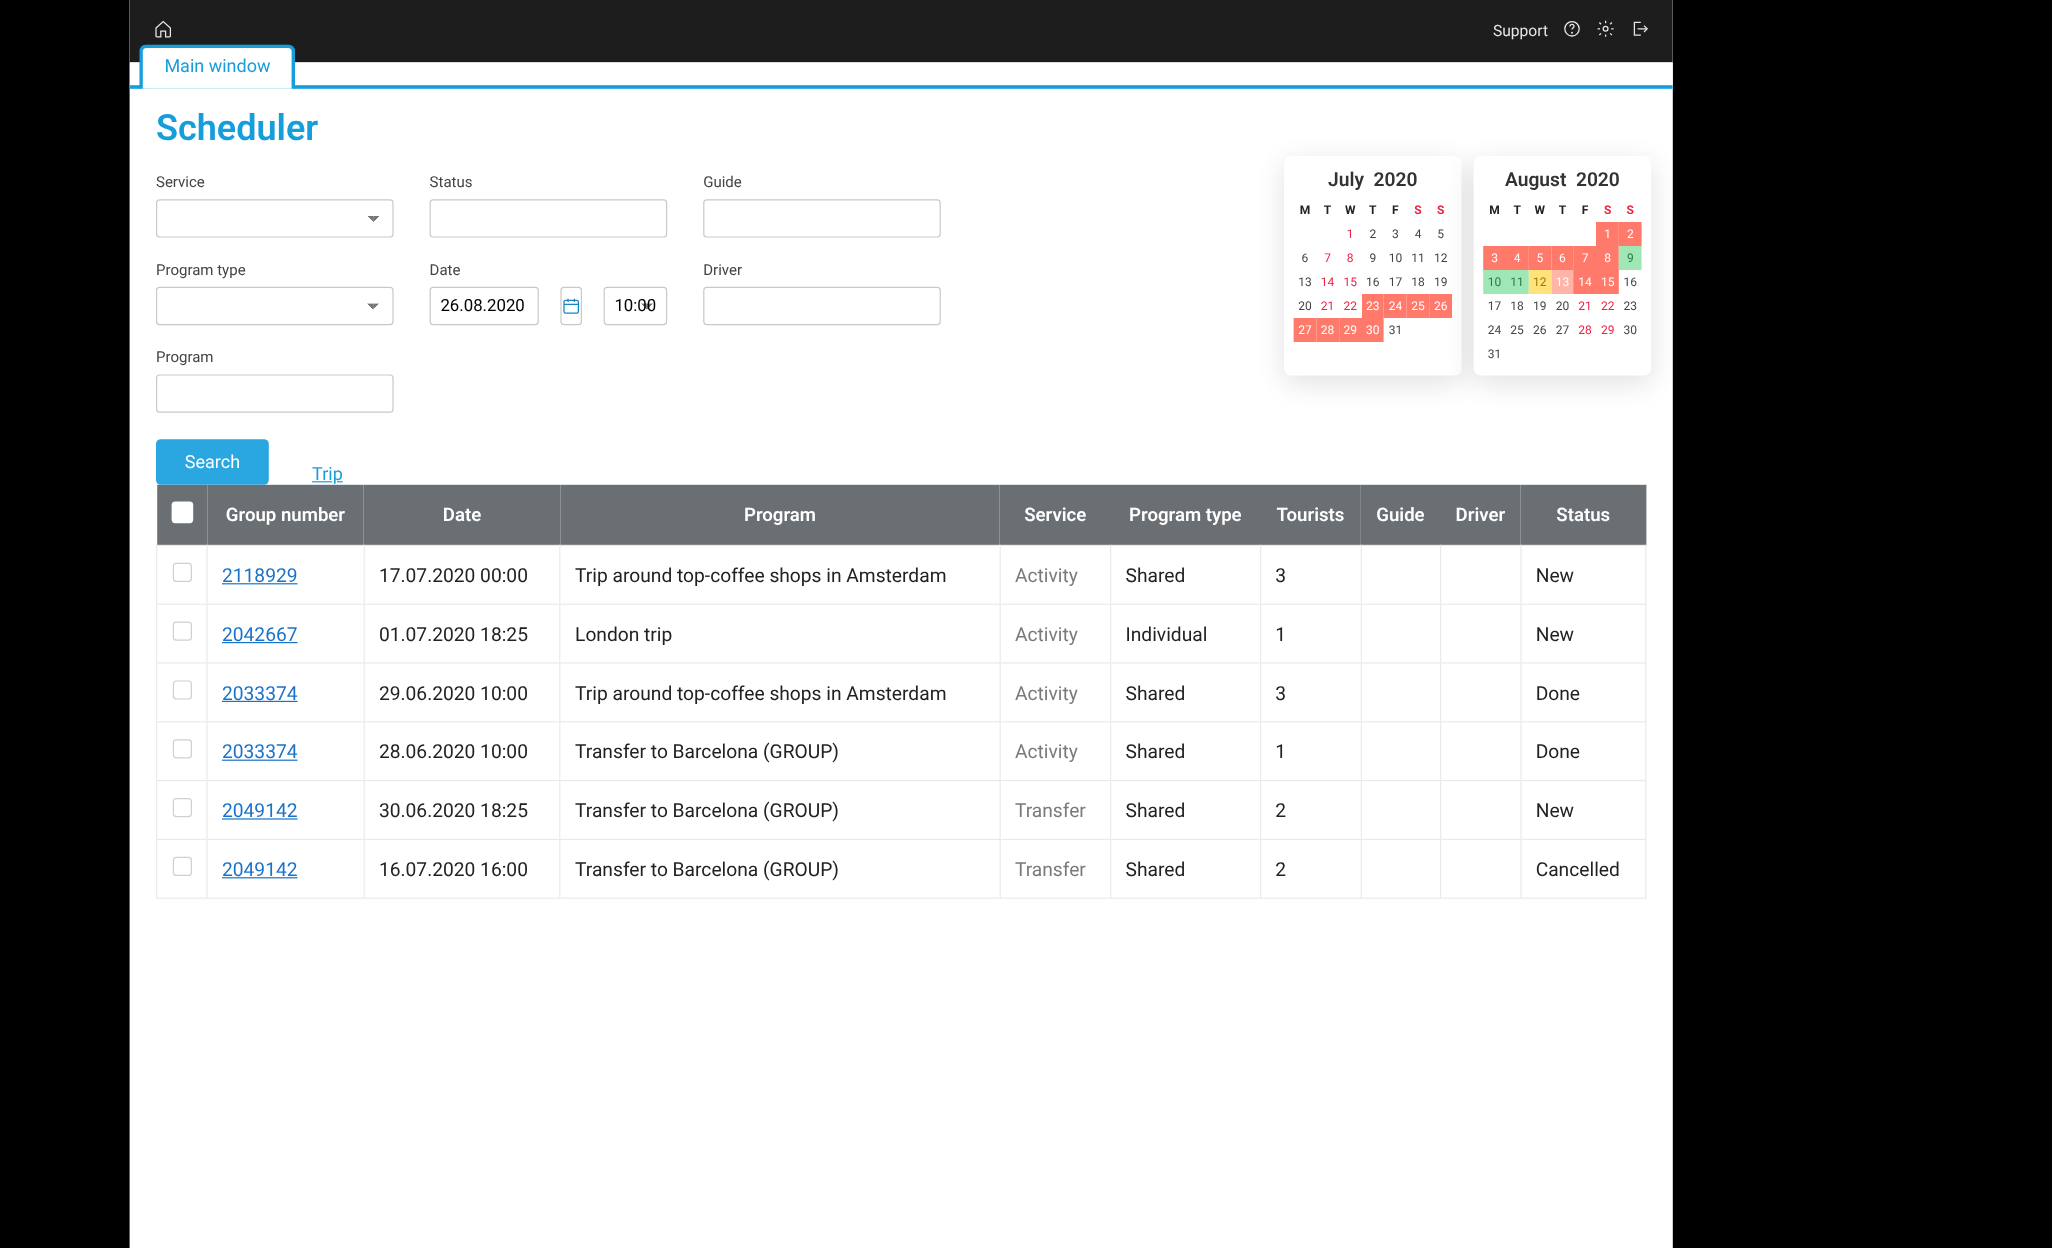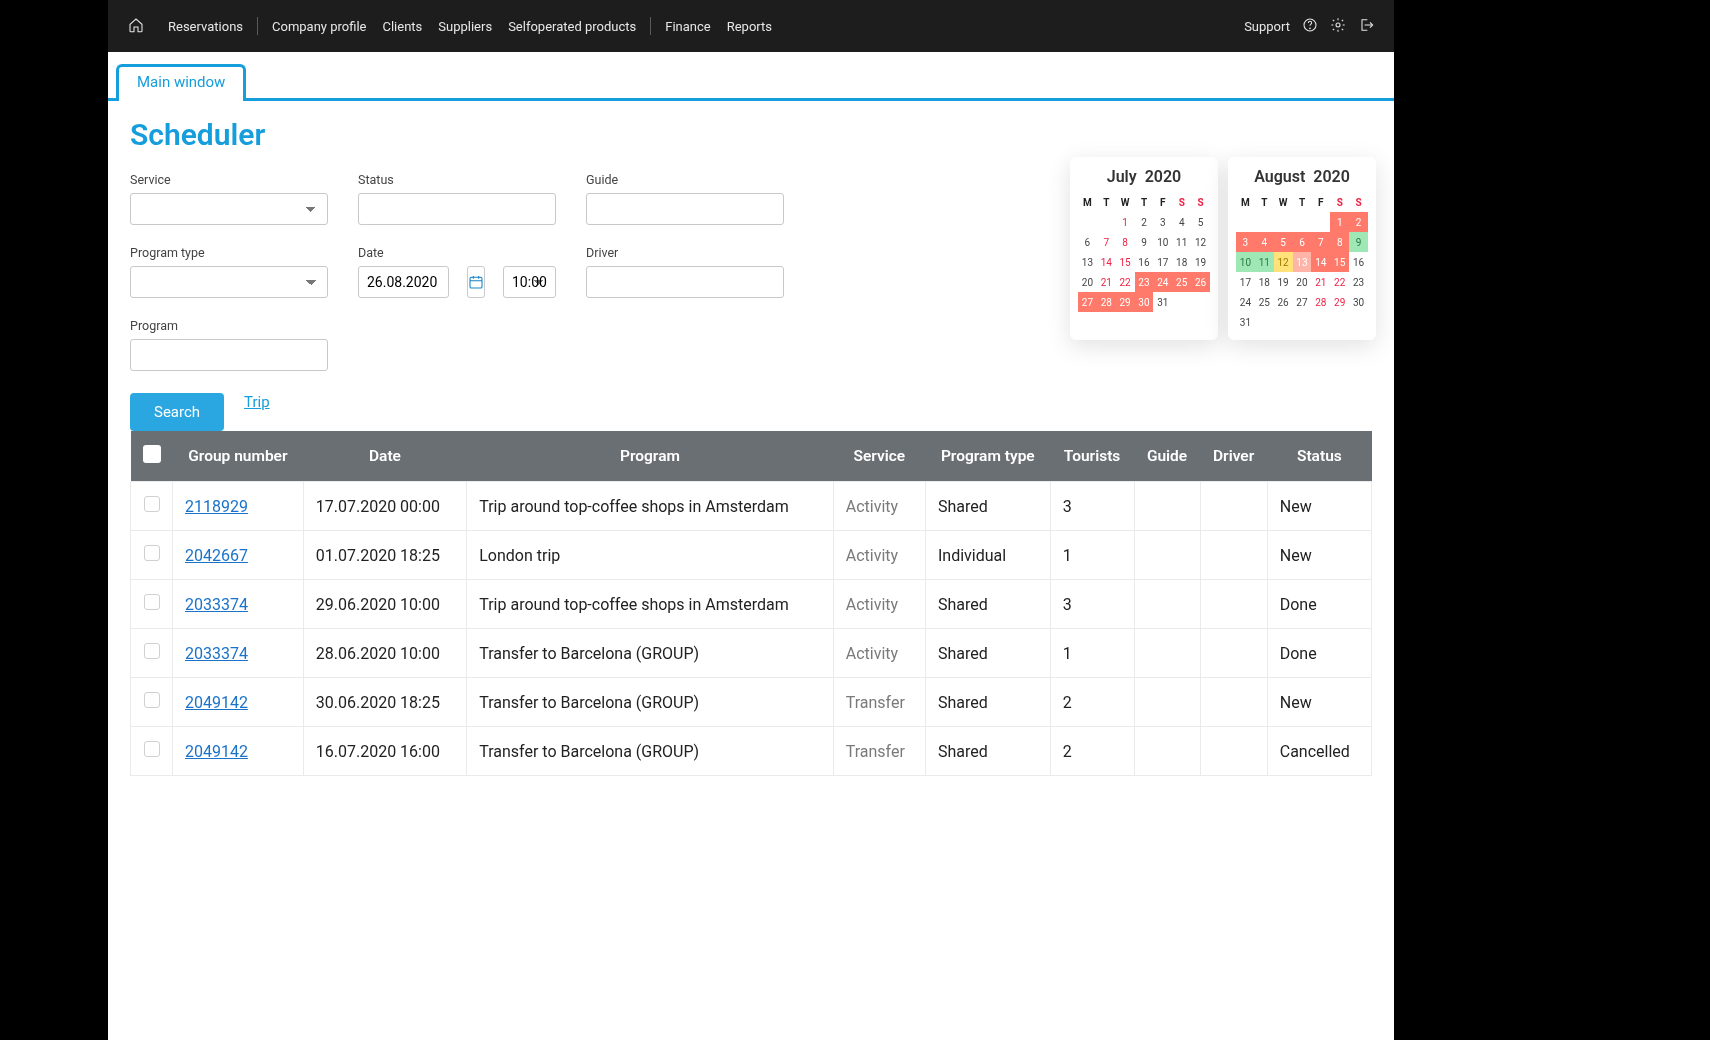--- a/index.html
+++ b/index.html
@@ -12,41 +12,41 @@
 .topbar .home-icon svg{width:16px;height:16px;stroke:#e6e6e6;fill:none;stroke-width:1.6}
 .topbar .nav-links{display:flex;align-items:center;gap:0;margin-left:16px}
 .topbar .nav-links a{color:#e6e6e6;text-decoration:none;padding:0 8px;cursor:pointer}
 .topbar .nav-sep{width:1px;height:18px;background:#5a5a5a;margin:0 6px}
 .topbar .spacer{flex:1}
 .topbar .right{display:flex;align-items:center;gap:12px}
 .topbar .right a{color:#e6e6e6;text-decoration:none;cursor:pointer}
 .topbar .right svg{width:16px;height:16px;stroke:#e6e6e6;fill:none;stroke-width:1.6}
 
 
-.tabstrip{border-bottom:3px solid #169ddb;height:49px;display:flex;align-items:flex-end;padding-left:8px;background:#fff}
+.tabstrip{border-bottom:3px solid #169ddb;height:22px;display:flex;align-items:flex-end;padding-left:8px;background:#fff}
 .tab-active{border:3px solid #169ddb;border-bottom:none;border-radius:6px 6px 0 0;padding:6px 18px 10px;background:#fff;position:relative;top:3px;color:#169ddb;font-size:15px;cursor:pointer}
 
 
 .content{padding:16px 22px 16px;flex:1;overflow:auto;position:relative}
 h1.page-title{color:#169ddb;font-size:30px;font-weight:600;margin-bottom:20px}
 
 .filters{display:flex;gap:16px}
 .filters-left{display:grid;grid-template-columns:198px 198px 198px;gap:20px 30px;align-content:start}
 .field{display:flex;flex-direction:column;gap:6px}
 .field label{font-size:12.5px;color:#444}
 .ctrl{height:32px;border:1px solid #c9c9c9;border-radius:3px;background:#fff;font-size:14px;padding:0 8px;width:100%}
 .ctrl.select{appearance:none;background:
   linear-gradient(45deg,transparent 50%,#777 50%) calc(100% - 16px) 13px/5px 5px no-repeat,
   linear-gradient(-45deg,transparent 50%,#777 50%) calc(100% - 11px) 13px/5px 5px no-repeat,#fff}
 .date-row{display:flex;gap:18px}
 .date-row .date-input{flex:1 1 auto;min-width:0}
 .date-row .cal-btn{width:32px;height:32px;border:1px solid #c9c9c9;border-radius:3px;display:flex;align-items:center;justify-content:center;cursor:pointer;background:#fff}
 .date-row .cal-btn svg{width:16px;height:16px;stroke:#1685c4;fill:none;stroke-width:1.6}
 .date-row .time-select{width:84px}
-.actions{margin-top:22px;display:flex;gap:20px;align-items:flex-start}
+.actions{margin-top:22px;display:flex;gap:36px;align-items:flex-end}
 .btn-primary{background:#2aa6e1;color:#fff;border:none;border-radius:4px;padding:10px 24px;font-size:15px;cursor:pointer}
 .link{color:#169ddb;text-decoration:underline;font-size:15px;cursor:pointer}
 
 .found{font-size:13px;color:#555;margin:28px 0 14px}
 
 
 table{width:100%;border-collapse:collapse;font-size:16px}
 thead th{background:#6a6f74;color:#fff;text-align:center;font-weight:600;padding:14px 10px;font-size:15.5px}
 thead th:first-child{width:42px;text-align:center}
 tbody td{border:1px solid #eaeaea;padding:14px 12px;vertical-align:middle;color:#222}
@@ -77,31 +77,20 @@
 
 <div class="viewport">
   <div class="app">
 
     <div class="topbar">
       <span class="home-icon">
         <svg viewBox="0 0 24 24">
             <path d="M3 11l9-8 9 8v10a1 1 0 0 1-1 1h-5v-7h-6v7H4a1 1 0 0 1-1-1z"></path>
           </svg>
       </span>
-      <div class="nav-links" id="nav-links">
-          <a>Reservations</a>
-          <span class="nav-sep"></span>
-          <a>Company profile</a>
-          <a>Clients</a>
-          <a>Suppliers</a>
-          <a>Selfoperated products</a>
-          <span class="nav-sep"></span>
-          <a>Finance</a>
-          <a>Reports</a>
-        </div>
       <div class="spacer"></div>
       <div class="right">
         <a>Support</a>
         <span><svg viewBox="0 0 24 24">
               <circle cx="12" cy="12" r="9"></circle>
               <path d="M9.5 9a2.5 2.5 0 0 1 5 0c0 1.5-2.5 2-2.5 4"></path>
               <circle cx="12" cy="17" r=".5" fill="#e6e6e6"></circle>
             </svg></span>
         <span><svg viewBox="0 0 24 24">
               <circle cx="12" cy="12" r="3"></circle>

